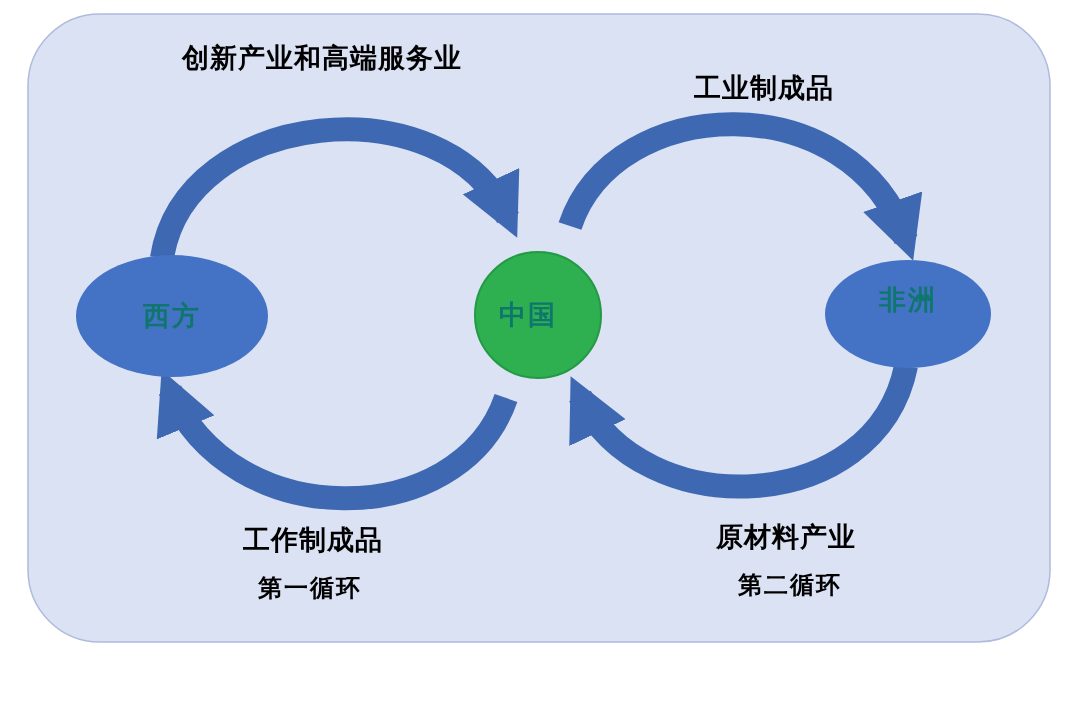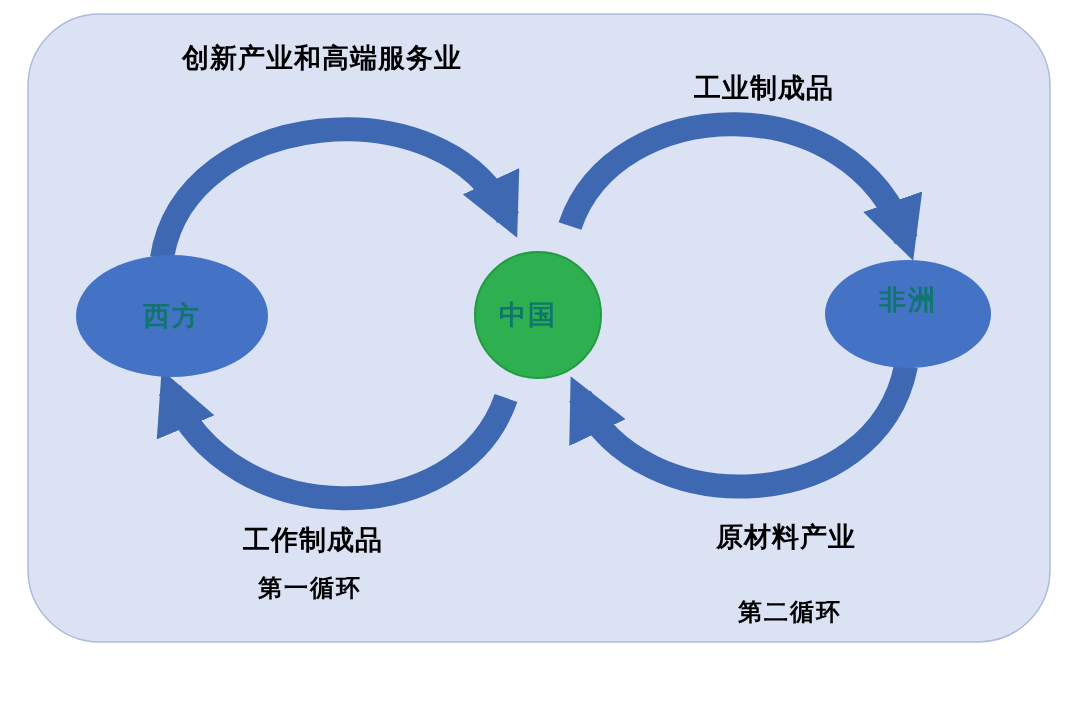--- a/index.html
+++ b/index.html
@@ -62,21 +62,21 @@
   <div class="lbl flow-label" style="left:322px; top:58px;">创新产业和高端服务业</div>
 
   <div class="lbl flow-label" style="left:764px; top:88px;">工业制成品</div>
 
   <div class="lbl flow-label" style="left:313px; top:540px;">工作制成品</div>
 
   <div class="lbl cycle-label" style="left:310px; top:588px;">第一循环</div>
 
   <div class="lbl flow-label" style="left:786px; top:521px;margin-top:16px;">原材料产业</div>
 
-  <div class="lbl cycle-label" style="left:790px; top:585px;margin-top:27px;">第二循环</div>
+  <div class="lbl cycle-label" style="left:790px; top:585px;">第二循环</div>
 
   <div class="lbl node-label" style="left:172px; top:316px;">西方</div>
 
   <div class="lbl node-label" style="left:528px; top:315px;font-family:Liberation Serif, serif;">中国</div>
 
   <div class="lbl node-label" style="left:908px; top:300px;">非洲</div>
 
 
 </div>
 

